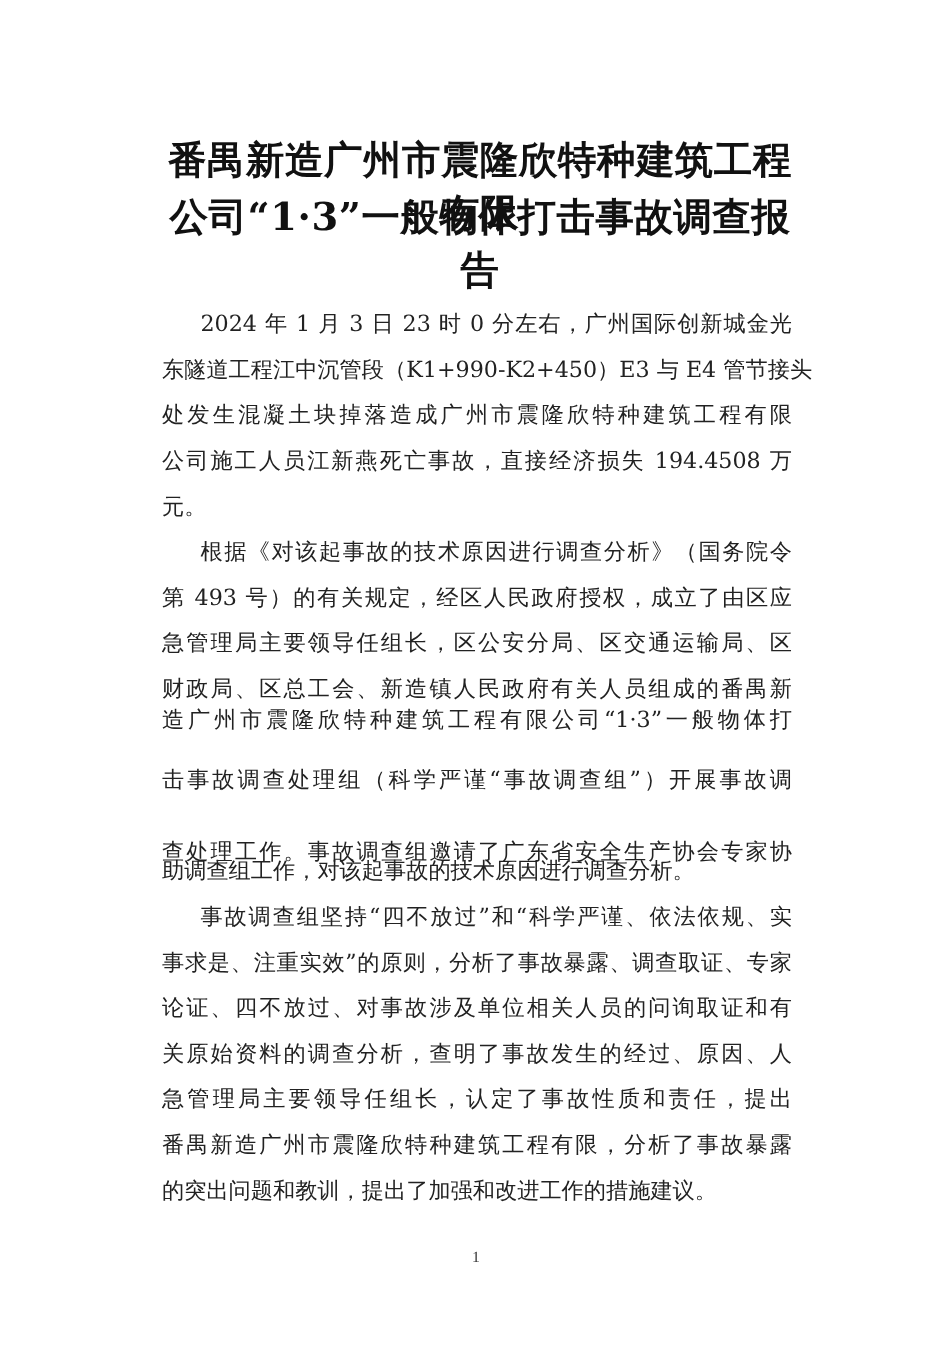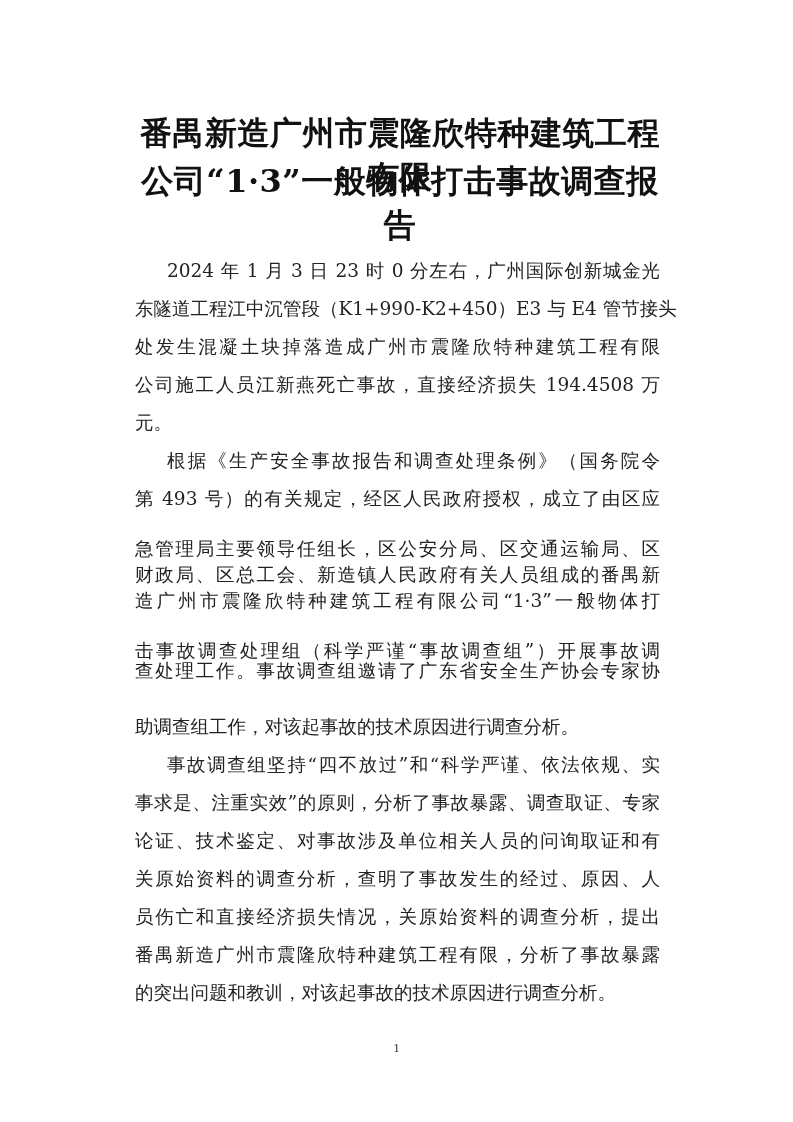--- a/index.html
+++ b/index.html
@@ -26,34 +26,34 @@
 
   <div>
     <div class="line indent" style="top:256px">2024 年 1 月 3 日 23 时 0 分左右，广州国际创新城金光</div>
     <div class="line" style="top:294px">东隧道工程江中沉管段（K1+990-K2+450）E3 与 E4 管节接头</div>
     <div class="line" style="top:332px">处发生混凝土块掉落造成广州市震隆欣特种建筑工程有限</div>
     <div class="line" style="top:370px">公司施工人员江新燕死亡事故，直接经济损失 194.4508 万</div>
     <div class="line last" style="top:408px">元。</div>
   </div>
 
   <div>
-    <div class="line indent" style="top:446px">根据《生产安全事故报告和调查处理条例》（国务院令</div>
+    <div class="line indent" style="top:446px">根据《对该起事故的技术原因进行调查分析》（国务院令</div>
     <div class="line" style="top:484px">第 493 号）的有关规定，经区人民政府授权，成立了由区应</div>
-    <div class="line" style="top:534px">急管理局主要领导任组长，区公安分局、区交通运输局、区</div>
+    <div class="line" style="top:522px">急管理局主要领导任组长，区公安分局、区交通运输局、区</div>
     <div class="line" style="top:560px">财政局、区总工会、新造镇人民政府有关人员组成的番禺新</div>
     <div class="line" style="top:586px">造广州市震隆欣特种建筑工程有限公司“1·3”一般物体打</div>
     <div class="line" style="top:636px">击事故调查处理组（科学严谨“事故调查组”）开展事故调</div>
-    <div class="line" style="top:656px">查处理工作。事故调查组邀请了广东省安全生产协会专家协</div>
+    <div class="line" style="top:696px">查处理工作。事故调查组邀请了广东省安全生产协会专家协</div>
     <div class="line last" style="top:712px">助调查组工作，对该起事故的技术原因进行调查分析。</div>
   </div>
 
   <div>
     <div class="line indent" style="top:750px">事故调查组坚持“四不放过”和“科学严谨、依法依规、实</div>
     <div class="line" style="top:788px">事求是、注重实效”的原则，分析了事故暴露、调查取证、专家</div>
-    <div class="line" style="top:826px">论证、技术鉴定、对事故涉及单位相关人员的问询取证和有</div>
+    <div class="line" style="top:826px">论证、四不放过、对事故涉及单位相关人员的问询取证和有</div>
     <div class="line" style="top:864px">关原始资料的调查分析，查明了事故发生的经过、原因、人</div>
-    <div class="line" style="top:902px">员伤亡和直接经济损失情况，关原始资料的调查分析，提出</div>
+    <div class="line" style="top:902px">急管理局主要领导任组长，认定了事故性质和责任，提出</div>
     <div class="line" style="top:940px">番禺新造广州市震隆欣特种建筑工程有限，分析了事故暴露</div>
-    <div class="line last" style="top:978px">的突出问题和教训，对该起事故的技术原因进行调查分析。</div>
+    <div class="line last" style="top:978px">的突出问题和教训，提出了加强和改进工作的措施建议。</div>
   </div>
 
   <div class="pagenum">1</div>
 </div>
 
 </body></html>

